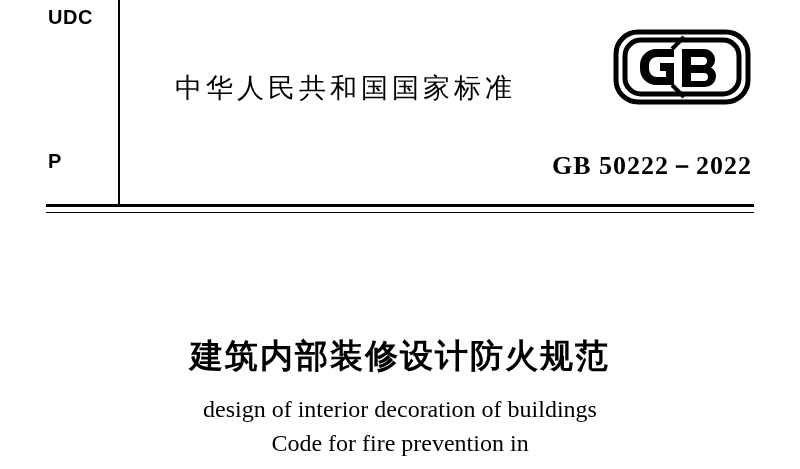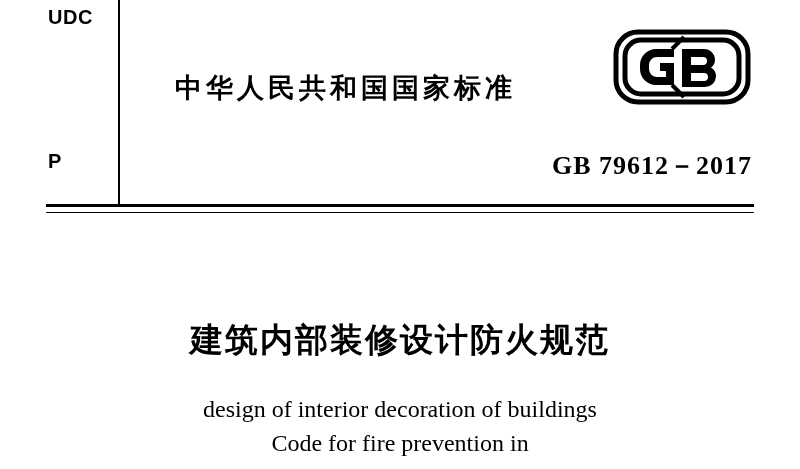--- a/index.html
+++ b/index.html
@@ -41,21 +41,21 @@
     width: 0;
     height: 206px;
     border-left: 2px solid #000;
   }
 
   .cn-standard {
     position: absolute;
     left: 175px;
     top: 70px;
     font-family: "DejaVu Sans", sans-serif;
-    font-weight: bold;
+    font-weight: normal;
     font-size: 27px;
     letter-spacing: 4px;
     white-space: nowrap;
   }
 
   
   .gb-logo {
     position: absolute;
     right: 48px;
     top: 28px;
@@ -98,21 +98,21 @@
     top: 212px;
     height: 0;
     border-top: 1.5px solid #000;
   }
 
   
   .title-cn {
     position: absolute;
     left: 0;
     right: 0;
-    top: 318px;
+    top: 334px;
     text-align: center;
     font-family: "DejaVu Sans", sans-serif;
     font-weight: bold;
     font-size: 33px;
     letter-spacing: 2px;
   }
 
   .title-en {
     position: absolute;
     left: 0;
@@ -157,21 +157,21 @@
 
       <g stroke="#000" stroke-width="4">
         <line x1="60" y1="21" x2="72" y2="9"></line>
         <line x1="60" y1="57" x2="72" y2="69"></line>
       </g>
     </svg>
   </div>
 
   <div class="p-mark">P</div>
 
-  <div class="gb-number">GB 79612－2017</div>
+  <div class="gb-number">GB 50222－2022</div>
 
   <div class="rule-thick"></div>
   <div class="rule-thin"></div>
 
   <div class="title-cn">建筑内部装修设计防火规范</div>
 
   <div class="title-en">
     <div>design of interior decoration of buildings</div>
     <div>Code for fire prevention in</div>
   </div>

